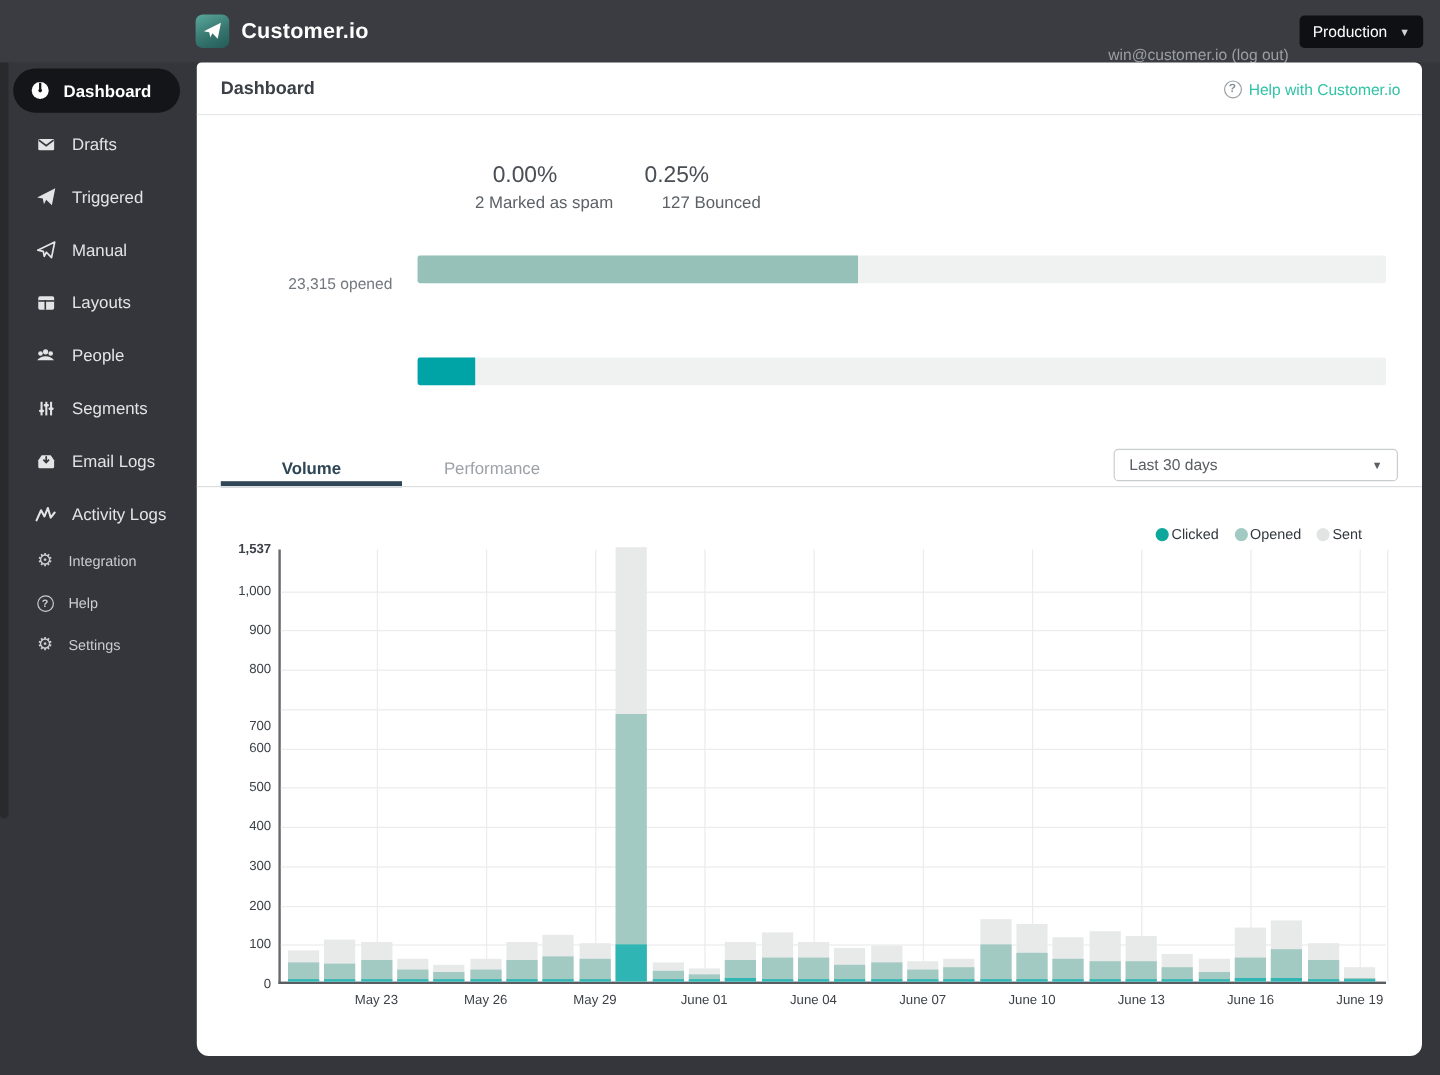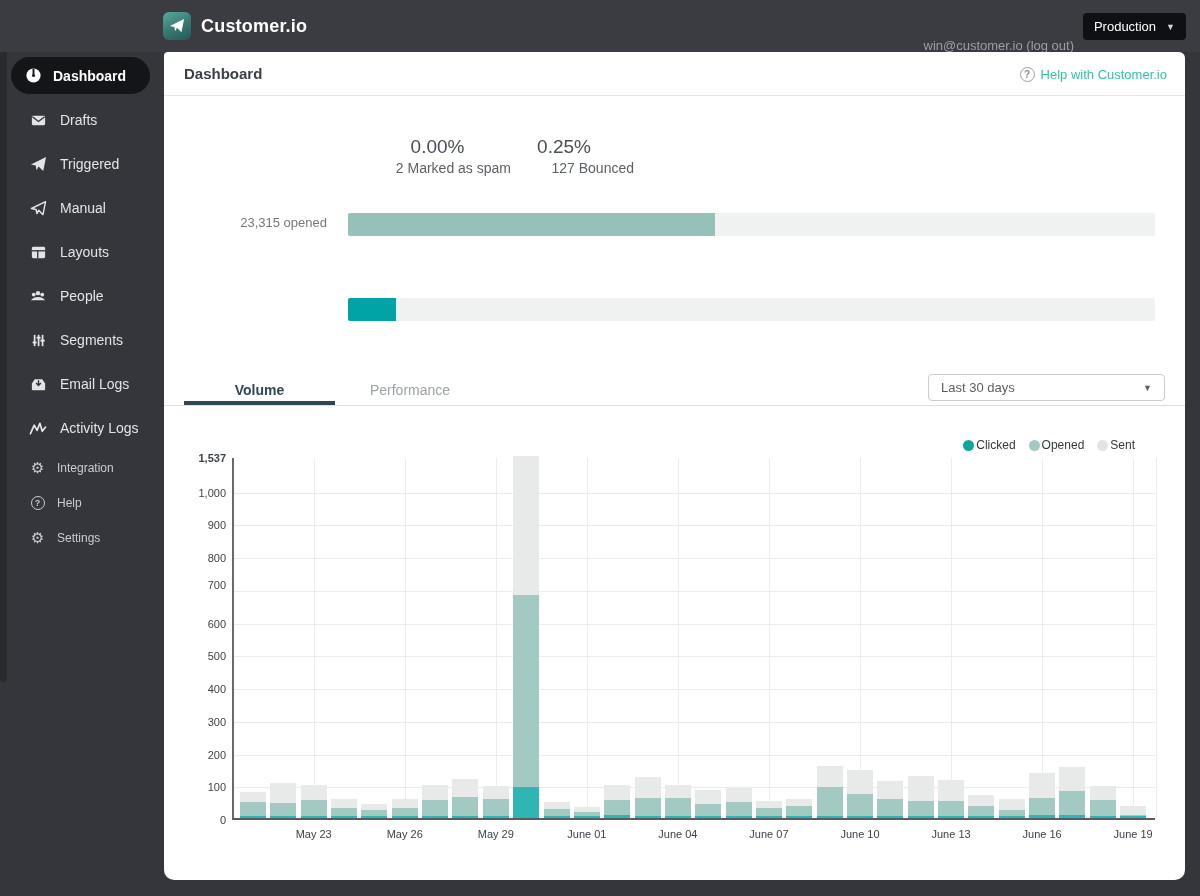--- a/index.html
+++ b/index.html
@@ -54,21 +54,21 @@
   .stat-main .l { font-size:15px; color:#73787d; }
   .stat-sec { position:absolute; text-align:right; }
   .stat-sec .v { font-size:19px; color:#4a4f55;text-align:center; }
   .stat-sec .l { font-size:14px; color:#5c6166; margin-top:2px; }
   .stat-spam { left:200px; top:84px; width:147px; }
   .stat-bounced { left:330px; top:84px; width:140px; }
 
   
   .pct-block { position:absolute; left:20px; width:143px; text-align:right; }
   .pct-block .v { font-size:26px; color:#4a4f55; }
-  .pct-block .l { font-size:13px; color:#73787d; margin-top:8px; }
+  .pct-block .l { font-size:13px; color:#73787d; margin-top:22px; }
   .track { position:absolute; left:184px; width:807px; height:23px; background:#f0f1f1; border-radius:2px; }
   .fill { height:100%; border-radius:2px 0 0 2px; }
   .fill-opened { background:#96c1b9; }
   .fill-clicked { background:#00a4a7; }
 
   
   .tabs-border { position:absolute; left:0; top:353px; width:100%; height:1px; background:#dcdee0; }
   .tab { position:absolute; top:330px; height:20px; text-align:center; font-size:14px; cursor:pointer; }
   .tab-volume { left:20px; width:151px; color:#2e4656; font-weight:bold; }
   .tab-perf { left:171px; width:150px; color:#9ba1a6; }
@@ -282,21 +282,21 @@
 
   <div class="chart" id="chart">
       <div class="y-tick bold" style="top: -6px;">1,537</div>
       <div class="grid-h" style="top: 34.6944px;"></div>
       <div class="y-tick" style="top: 28.6944px;">1,000</div>
       <div class="grid-h" style="top: 67.425px;"></div>
       <div class="y-tick" style="top: 61.425px;">900</div>
       <div class="grid-h" style="top: 100.156px;"></div>
       <div class="y-tick" style="top: 94.1555px;">800</div>
       <div class="grid-h" style="top: 132.886px;"></div>
-      <div class="y-tick" style="top: 121px;">700</div>
+      <div class="y-tick" style="top: 141px;">700</div>
       <div class="grid-h" style="top: 165.617px;"></div>
       <div class="y-tick" style="top: 159.617px;">600</div>
       <div class="grid-h" style="top: 198.347px;"></div>
       <div class="y-tick" style="top: 192.347px;">500</div>
       <div class="grid-h" style="top: 231.078px;"></div>
       <div class="y-tick" style="top: 225.078px;">400</div>
       <div class="grid-h" style="top: 263.808px;"></div>
       <div class="y-tick" style="top: 257.808px;">300</div>
       <div class="grid-h" style="top: 296.539px;"></div>
       <div class="y-tick" style="top: 290.539px;">200</div>

